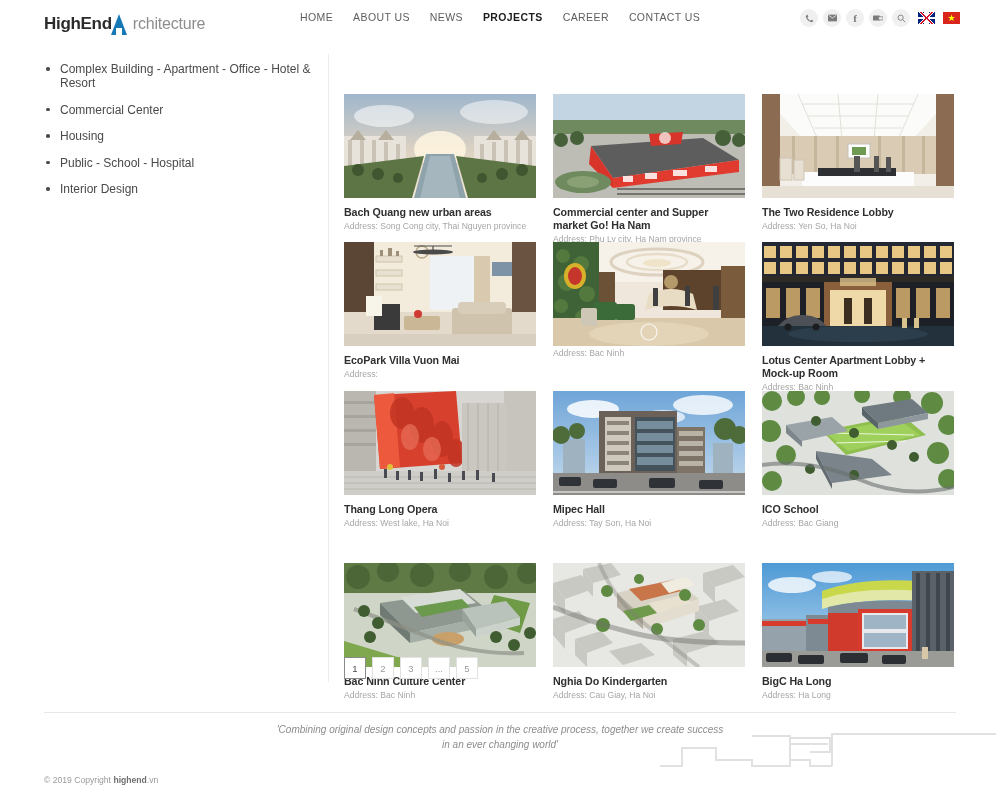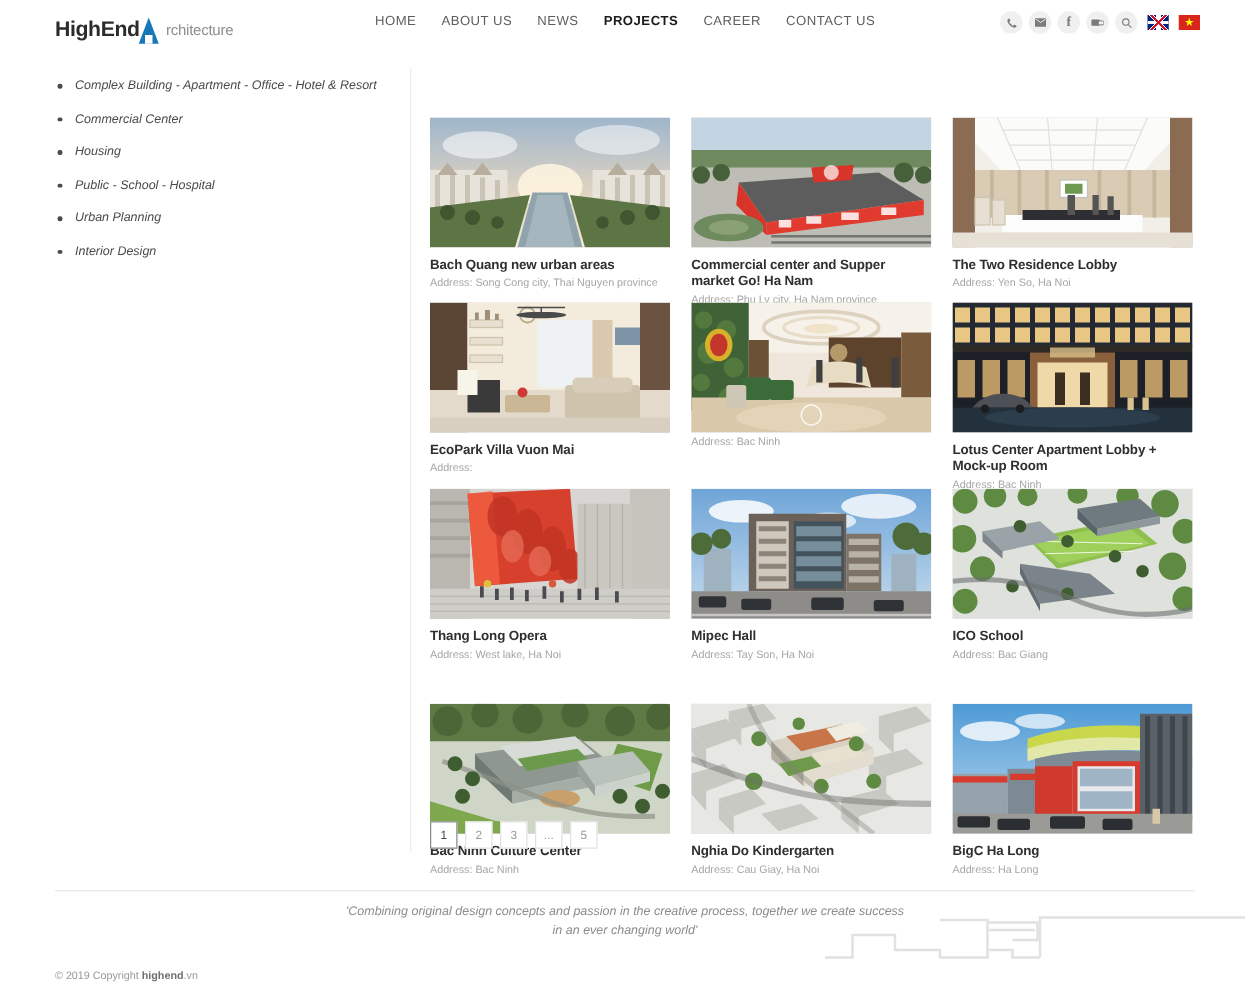--- a/index.html
+++ b/index.html
@@ -24,21 +24,21 @@
     position: absolute; bottom: 0; left: 0;
     width: 0; height: 0;
     border-left: 8px solid transparent;
     border-right: 8px solid transparent;
     border-bottom: 21px solid #1579b8;
   }
   .logo-mark .notch {
     position: absolute; bottom: 0px; left: 5px;
     width: 6px; height: 7px; background: #ffffff;
   }
-  .logo-arch { font-size: 12px; color: #8d8d8d; line-height: 20px; margin-left: -1px; letter-spacing: -0.2px; padding-left: 6px;}
+  .logo-arch { font-size: 16px; color: #8d8d8d; line-height: 20px; margin-left: -1px; letter-spacing: -0.2px; padding-left: 6px;}
 
   .nav { position: absolute; left: 300px; top: 11px; display: flex; gap: 20px; }
   .nav a {
     font-size: 10.5px; color: #5d5d5d; text-decoration: none;
     letter-spacing: 0.4px; white-space: nowrap;
   }
   .nav a.active { color: #1c1c1c; font-weight: bold; }
 
   .toolbar { position: absolute; right: 40px; top: 9px; display: flex; align-items: center; gap: 5px; }
   .ticon {
@@ -66,21 +66,21 @@
       linear-gradient(to right, transparent 43%, #cf142b 43%, #cf142b 57%, transparent 57%);
   }
   .flag-vn { background: #da251d; display:flex; align-items:center; justify-content:center; }
   .flag-vn .star { color:#ffff00; font-size: 9px; line-height: 9px; }
 
   
   .sidebar { position: absolute; left: 44px; top: 62px; width: 282px; }
   .sidebar ul { list-style: none; }
   .sidebar li {
     position: relative; padding-left: 16px; margin-bottom: 12.5px;
-    font-size: 10px; color: #4a4a4a; line-height: 14px; font-style: italic;
+    font-size: 12px; color: #4a4a4a; line-height: 14px;
   }
   .sidebar li::before {
     content:""; position:absolute; left: 2px; top: 5px;
     width: 3.5px; height: 3.5px; border-radius: 50%; background: #4a4a4a;
   }
   .divider-v { position:absolute; left: 328px; top: 54px; width: 1px; height: 628px; background: #ececec; }
 
   
   .grid { position: absolute; left: 344px; top: 66px; width: 612px; }
   .row { display: flex; gap: 17px; }
@@ -170,21 +170,20 @@
       </span>
     </div>
   </div>
 
   <div class="sidebar">
     <ul>
       <li><span>Complex Building - Apartment - Office - Hotel &amp; Resort</span></li>
       <li><span>Commercial Center</span></li>
       <li><span>Housing</span></li>
       <li><span>Public - School - Hospital</span></li>
-      <li><span>Urban Planning</span></li>
       <li><span>Interior Design</span></li>
     </ul>
   </div>
   <div class="divider-v"></div>
 
   <div class="grid">
 
     <div class="row" style="height:148px;">
       <div class="card">
         <div class="thumb">

